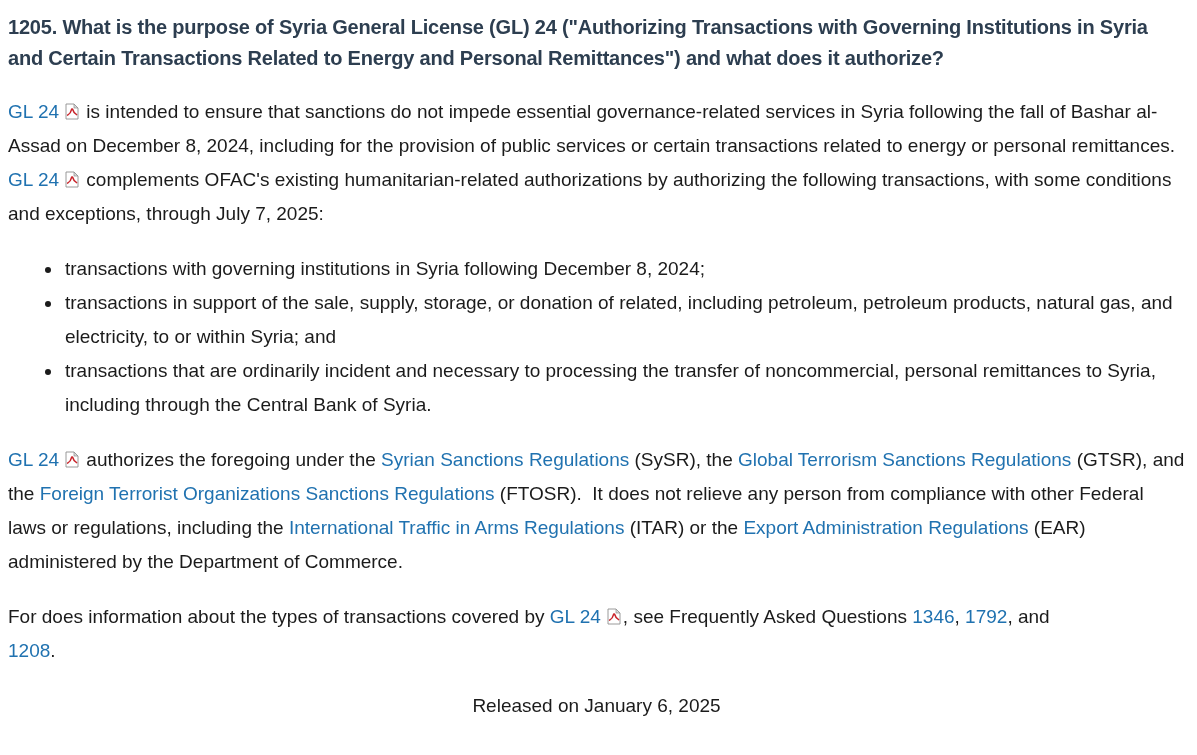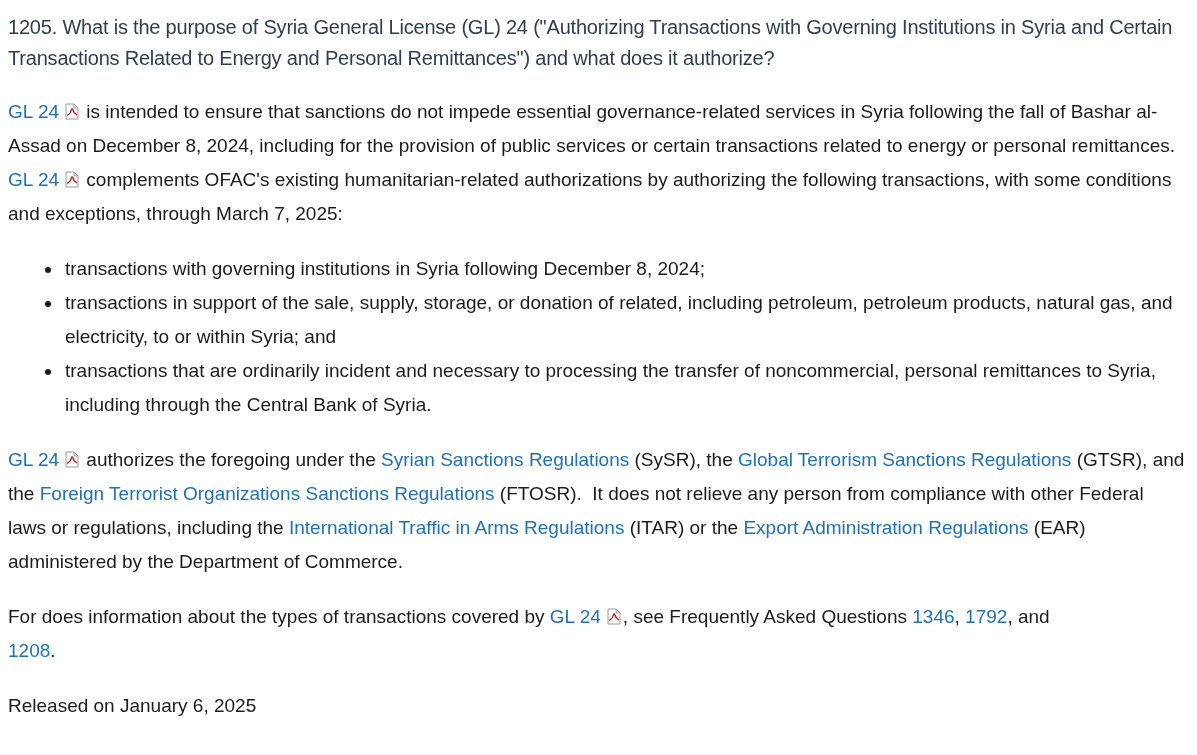--- a/index.html
+++ b/index.html
@@ -10,21 +10,21 @@
   }
   *{box-sizing:border-box;}
   html,body{margin:0;padding:0;}
   body{
     width:1197px;height:755px;overflow:hidden;background:#ffffff;
     font-family:"Liberation Sans","DejaVu Sans",sans-serif;
     color:var(--color-body);
   }
   .article{padding:6px 12px 0 8px;}
   h1.question{
-    font-size:20px;line-height:31px;font-weight:normal;letter-spacing:-0.2px;
+    font-size:20px;line-height:31px;font-weight:bold;letter-spacing:-0.2px;
     color:var(--color-heading);margin:6px 0 21px 0;
   }
   p.para{
     font-size:19px;line-height:34px;margin:21px 0;white-space:pre-wrap;
   }
   ul.bullets{
     margin:9px 0;padding-left:55px;
   }
   ul.bullets li{
     font-size:19px;line-height:34px;margin:0;padding-left:2px;
@@ -34,38 +34,38 @@
     text-underline-offset:3px;text-decoration-thickness:1.5px;cursor:pointer;
   }
   .pdficon{
     display:inline-block;width:17px;height:17px;margin:0 1px 0 4px;
     vertical-align:-2px;line-height:0;
   }
   .pdficon svg{display:block;}
   .pdf-page{fill:#ffffff;stroke:#8f8f8f;stroke-width:0.9;}
   .pdf-fold{fill:#d9d9d9;stroke:#8f8f8f;stroke-width:0.7;}
   .pdf-swirl{fill:none;stroke:var(--color-pdf_red);stroke-width:1.5;stroke-linecap:round;}
-  p.footer{font-size:19px;line-height:34px;margin:21px 0 0 0;}
+  p.footer{font-size:19px;line-height:34px;margin:21px 0 0 0;text-align:center;}
 </style>
 </head>
 <body>
 
 <div class="article">
 
   <h1 class="question">1205. What is the purpose of Syria General License (GL) 24 ("Authorizing Transactions with Governing Institutions in Syria and Certain Transactions Related to Energy and Personal Remittances") and what does it authorize?</h1>
 
   <p class="para"><a>GL 24</a><span class="pdficon"><svg width="17" height="17" viewBox="0 0 17 17">
           <path class="pdf-page" d="M3 1h8l4 4v11H3z"></path>
           <path class="pdf-fold" d="M11 1v4h4z"></path>
           <path class="pdf-swirl" d="M4.6 12.2c2.1-1.3 3.4-3.2 3.8-5.4 .15-.85 1.25-.95 1.45-.05 .5 2.2 1.7 3.9 3.8 4.9"></path>
         </svg></span><span> is intended to ensure that sanctions do not impede essential governance-related services in Syria following the fall of Bashar al-Assad on December 8, 2024, including for the provision of public services or certain transactions related to energy or personal remittances.  </span><a>GL 24</a><span class="pdficon"><svg width="17" height="17" viewBox="0 0 17 17">
           <path class="pdf-page" d="M3 1h8l4 4v11H3z"></path>
           <path class="pdf-fold" d="M11 1v4h4z"></path>
           <path class="pdf-swirl" d="M4.6 12.2c2.1-1.3 3.4-3.2 3.8-5.4 .15-.85 1.25-.95 1.45-.05 .5 2.2 1.7 3.9 3.8 4.9"></path>
-        </svg></span><span> complements OFAC's existing humanitarian-related authorizations by authorizing the following transactions, with some conditions and exceptions, through March 7, 2025:</span></p>
+        </svg></span><span> complements OFAC's existing humanitarian-related authorizations by authorizing the following transactions, with some conditions and exceptions, through July 7, 2025:</span></p>
 
   <ul class="bullets">
     <li>transactions with governing institutions in Syria following December 8, 2024;</li>
     <li>transactions in support of the sale, supply, storage, or donation of related, including petroleum, petroleum products, natural gas, and electricity, to or within Syria; and</li>
     <li>transactions that are ordinarily incident and necessary to processing the transfer of noncommercial, personal remittances to Syria, including through the Central Bank of Syria.</li>
   </ul>
 
   <p class="para"><a>GL 24</a><span class="pdficon"><svg width="17" height="17" viewBox="0 0 17 17">
           <path class="pdf-page" d="M3 1h8l4 4v11H3z"></path>
           <path class="pdf-fold" d="M11 1v4h4z"></path>

